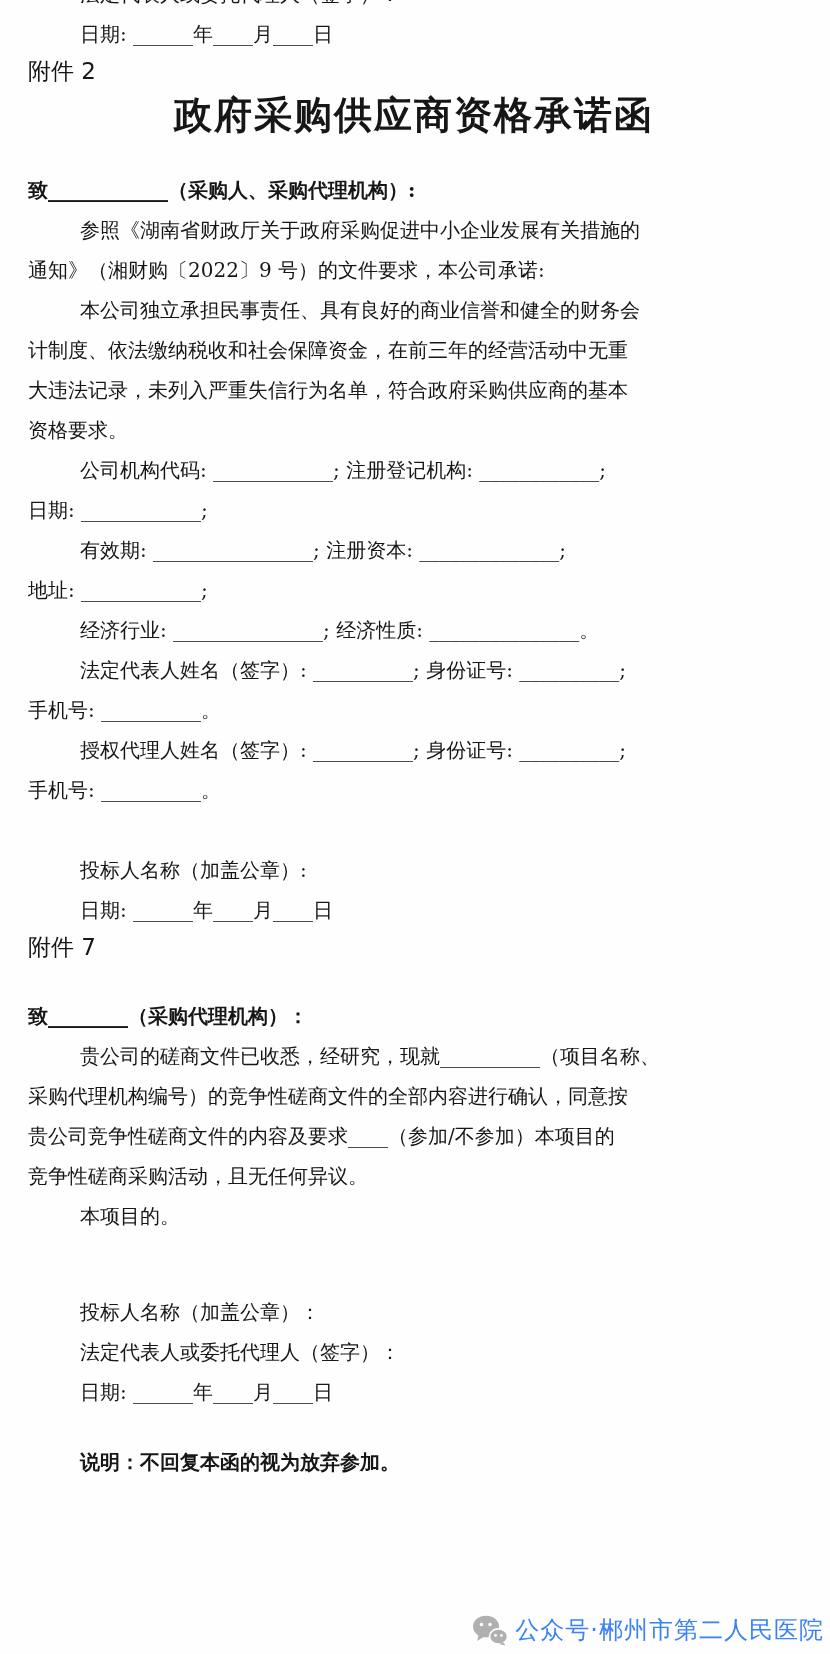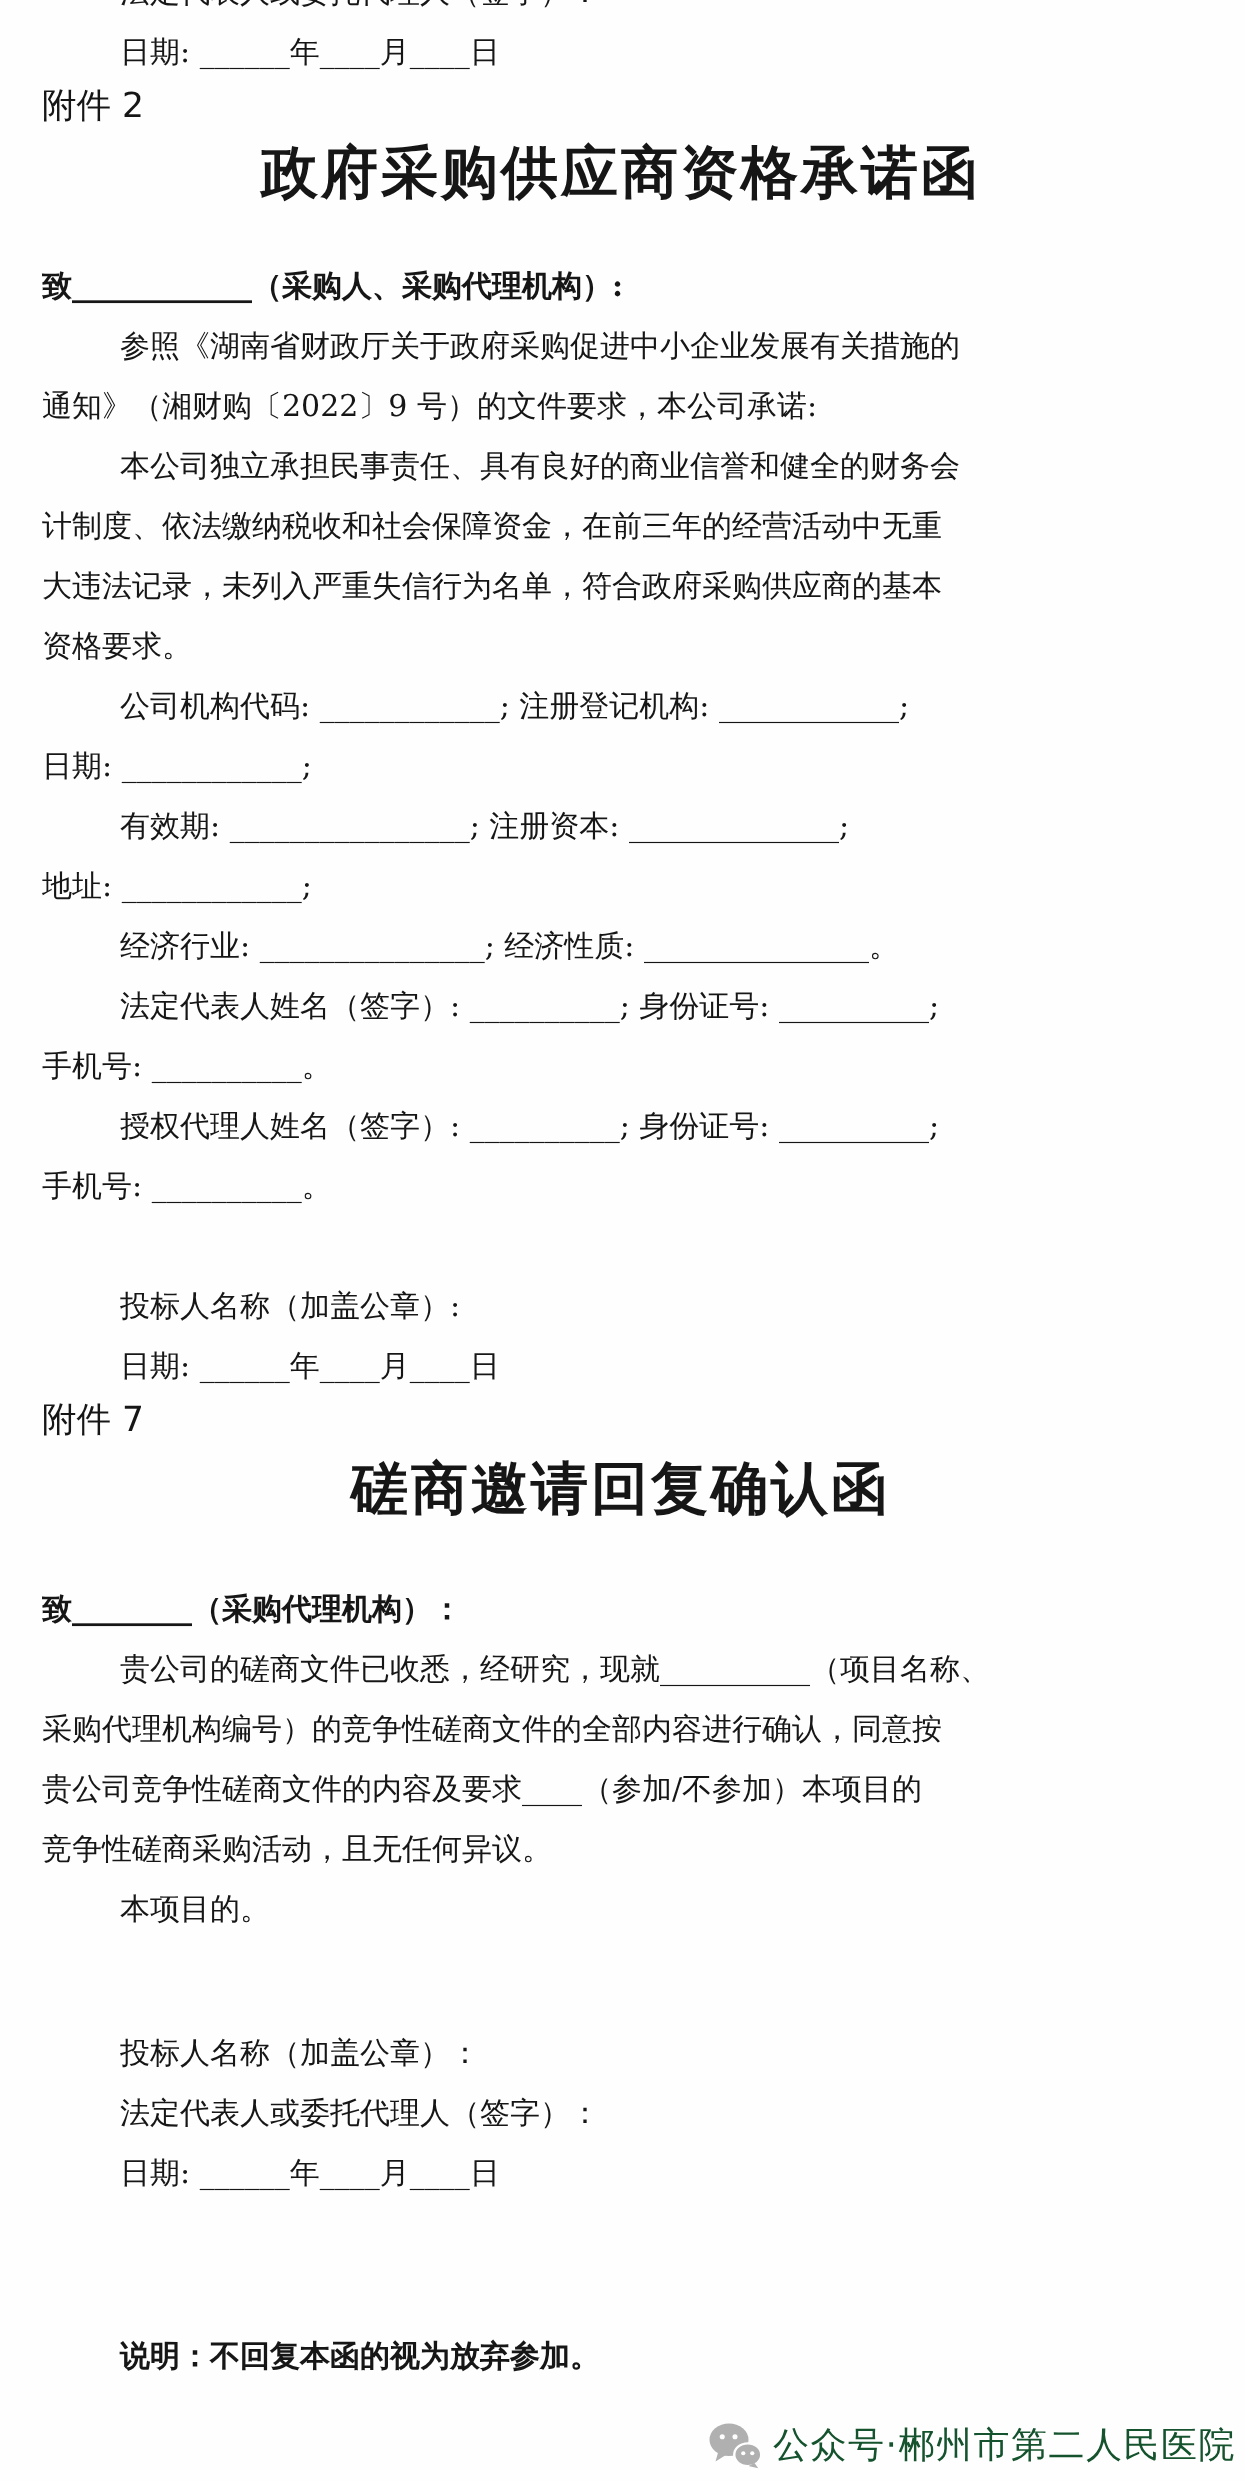--- a/index.html
+++ b/index.html
@@ -32,26 +32,26 @@
     font-size:38px;
     line-height:54px;
     letter-spacing:2px;
     font-family:"DejaVu Sans","Liberation Sans",sans-serif;
   }
   .doc-title.t3 { line-height:56px; }
   .mt-salu2 { margin-top:28px; }
   .mt-salu3 { margin-top:32px; }
   .mt-sig2  { margin-top:40px; }
   .mt-sig3  { margin-top:56px; }
-  .mt-note  { margin-top:82px; }
+  .mt-note  { margin-top:30px; }
   .footer {
     position:absolute;
     right:6px; bottom:8px;
     display:flex; align-items:center; gap:7px;
-    color:#14532d;
+    color:#3b82f6;
     font-size:24px;
     font-family:"DejaVu Sans","Liberation Sans",sans-serif;
     letter-spacing:1px;
     justify-content:flex-end;
   }
   .footer svg { display:block; }
 </style>
 </head>
 <body>
 
@@ -79,21 +79,20 @@
     <div class="line indent">经济行业: _______________; 经济性质: _______________。</div>
     <div class="line indent">法定代表人姓名（签字）: __________; 身份证号: __________;</div>
     <div class="line">手机号: __________。</div>
     <div class="line indent">授权代理人姓名（签字）: __________; 身份证号: __________;</div>
     <div class="line">手机号: __________。</div>
 
     <div class="line indent mt-sig2">投标人名称（加盖公章）:</div>
     <div class="line indent">日期: ______年____月____日</div>
 
     <div class="att-label">附件 7</div>
-    <div class="doc-title t3">磋商邀请回复确认函</div>
 
     <div class="line bold mt-salu3">致________（采购代理机构）：</div>
 
     <div class="line indent">贵公司的磋商文件已收悉，经研究，现就__________（项目名称、</div>
     <div class="line">采购代理机构编号）的竞争性磋商文件的全部内容进行确认，同意按</div>
     <div class="line">贵公司竞争性磋商文件的内容及要求____（参加/不参加）本项目的</div>
     <div class="line">竞争性磋商采购活动，且无任何异议。</div>
     <div class="line indent">本项目的。</div>
 
     <div class="line indent mt-sig3">投标人名称（加盖公章）：</div>

